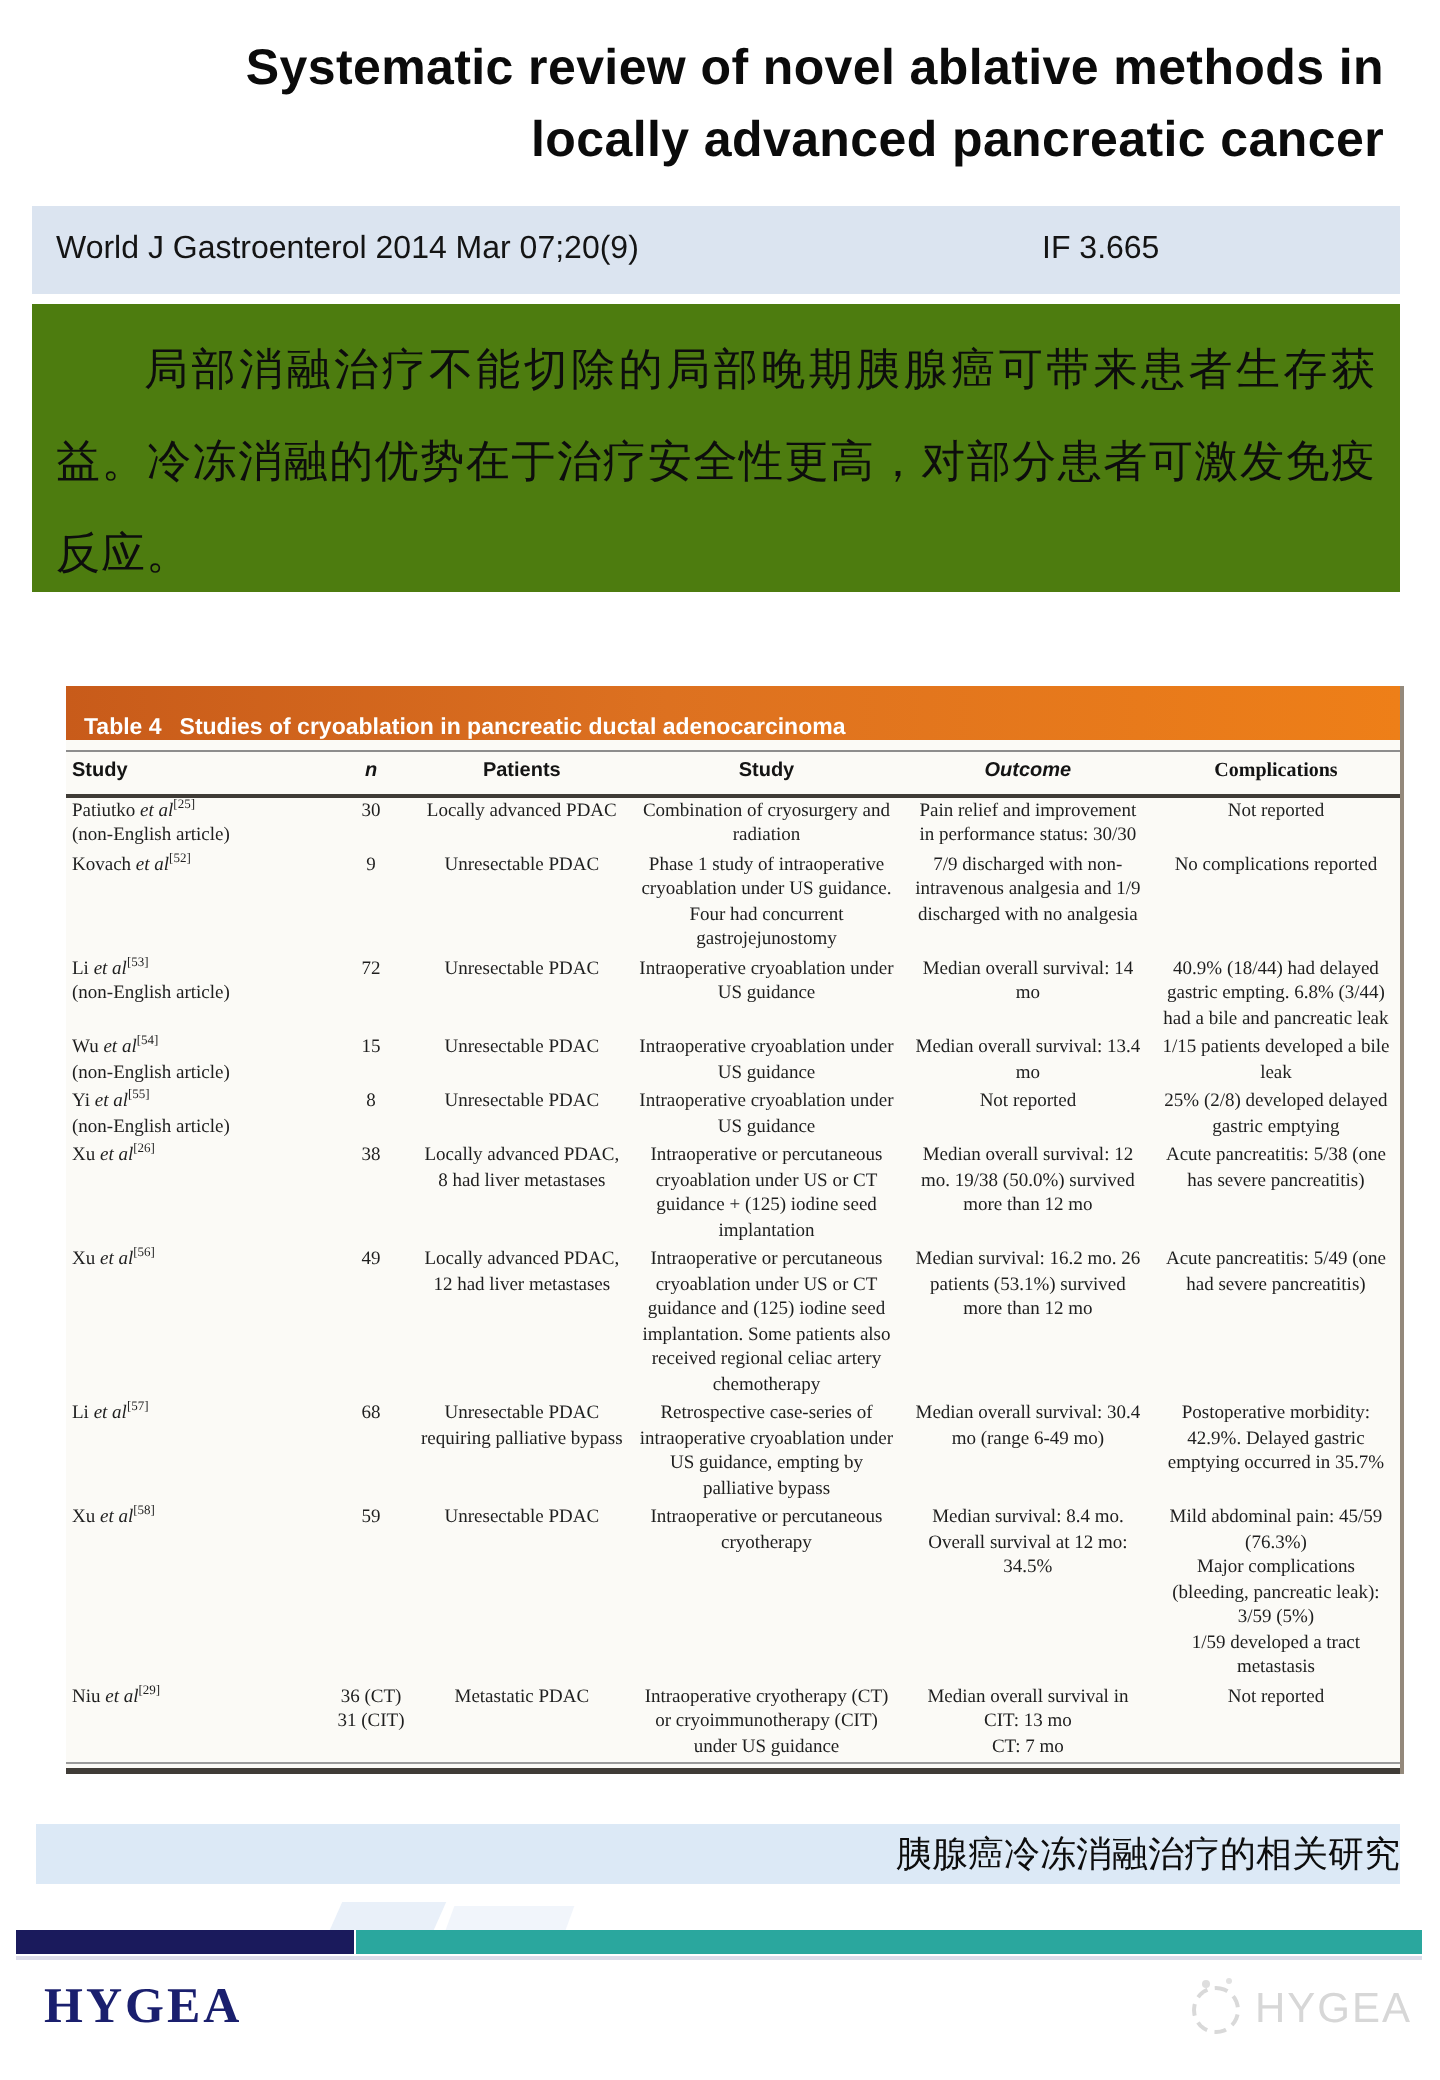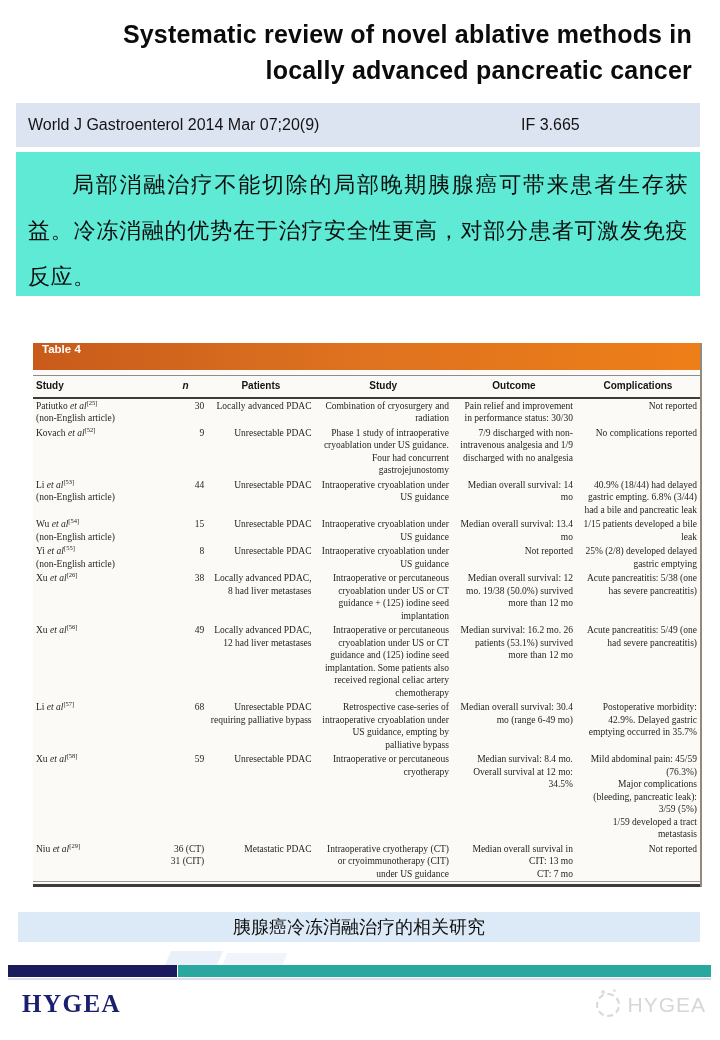--- a/index.html
+++ b/index.html
@@ -13,60 +13,60 @@
     white-space:pre-line;letter-spacing:0.2px;text-align:right;
   }
   .journal-bar{
     position:absolute;left:16px;top:103px;width:684px;height:44px;
     background:#dbe4f0;display:flex;align-items:center;font-size:16px;color:#141414;
   }
   .journal-bar .citation{padding-left:12px;}
   .journal-bar .if{position:absolute;left:505px;}
   .cn-summary{
     position:absolute;left:16px;top:152px;width:660px;height:124px;
-    background:#5eead4;padding:10px 12px;font-size:22px;line-height:46px;
+    background:#4d7c0f;padding:10px 12px;font-size:22px;line-height:46px;
     text-indent:2em;color:#0d0d0d;text-align:justify;letter-spacing:0.5px;
   }
   
   .table-panel{
     position:absolute;left:33px;top:343px;width:667px;
     background:#fbfaf6;border-right:2px solid #94897b;
   }
   .table-titlebar{
-    height:27px;display:flex;align-items:flex-start;gap:9px;
+    height:27px;display:flex;align-items:flex-end;gap:9px;
     background:linear-gradient(90deg,#c85b1a 0%,#dd7120 45%,#ee7f18 100%);
     color:#ffffff;font-size:11.5px;font-weight:bold;padding-left:9px;
     font-family:"Liberation Sans",sans-serif;
   }
   .data-table{
     width:100%;border-collapse:collapse;margin-top:5px;
     font-family:"Liberation Serif",serif;font-size:9.5px;line-height:12.5px;color:#1e1e1e;
   }
   .data-table th{
     font-family:"Liberation Sans",sans-serif;font-size:10px;font-weight:bold;
     border-top:1px solid #8d8d8d;border-bottom:2px solid #3f3b36;
     padding:4px 3px;color:#141414;
   }
   .data-table th:nth-child(1){width:19.5%;text-align:left;}
   .data-table th:nth-child(2){width:6.5%;font-style:italic;}
   .data-table th:nth-child(3){width:16%;}
   .data-table th:nth-child(4){width:20.5%;}
-  .data-table th:nth-child(5){width:18.5%;}
-  .data-table th:nth-child(6){width:18.5%;}
+  .data-table th:nth-child(5){width:18.5%;font-style:italic;}
+  .data-table th:nth-child(6){width:18.5%;font-family:Liberation Serif, serif;}
   .data-table td{
-    vertical-align:top;padding:1px 3px;white-space:pre-line;text-align:right;
+    vertical-align:top;padding:1px 3px;white-space:pre-line;text-align:center;
   }
   .data-table td.c-study{text-align:left;}
   .data-table sup{font-size:6.5px;line-height:0;}
   .rule-thin{border-top:1px solid #9a9a9a;height:2px;}
   .rule-thick{height:3px;background:#3f3b36;}
   
   .caption-bar{
     position:absolute;left:18px;top:912px;width:682px;height:30px;
-    background:#dce9f6;text-align:center;font-size:18px;line-height:30px;color:#0d0d0d;
+    background:#dce9f6;text-align:right;font-size:18px;line-height:30px;color:#0d0d0d;
   }
   .wisp{position:absolute;background:#e3ecf7;opacity:.8;}
   .wisp.w1{left:168px;top:951px;width:52px;height:14px;transform:skewX(-24deg);}
   .wisp.w2{left:225px;top:953px;width:60px;height:12px;transform:skewX(-20deg);opacity:.5;}
   .band-navy{position:absolute;left:8px;top:965px;width:169px;height:12px;background:#1a1a5c;}
   .band-teal{position:absolute;left:178px;top:965px;width:533px;height:12px;background:#2aa79e;}
   .band-underline{position:absolute;left:8px;top:978px;width:703px;height:2px;background:#dcdcea;}
   .brand{
     position:absolute;left:22px;top:990px;
     font-family:"Liberation Serif",serif;font-weight:bold;font-size:25px;
@@ -104,20 +104,21 @@
   <div class="journal-bar">
     <span class="citation">World J Gastroenterol 2014 Mar 07;20(9)</span>
     <span class="if">IF 3.665</span>
   </div>
 
   <div class="cn-summary">局部消融治疗不能切除的局部晚期胰腺癌可带来患者生存获益。冷冻消融的优势在于治疗安全性更高，对部分患者可激发免疫反应。</div>
 
   <div class="table-panel">
     <div class="table-titlebar">
       <span class="tlabel">Table 4</span>
+      <span class="theading">Studies of cryoablation in pancreatic ductal adenocarcinoma</span>
     </div>
     <table class="data-table">
       <thead>
         <tr id="theadrow">
             <th>Study</th>
             <th>n</th>
             <th>Patients</th>
             <th>Study</th>
             <th>Outcome</th>
             <th>Complications</th>
@@ -135,21 +136,21 @@
           <tr>
             <td class="c-study"><span>Kovach </span><em>et al</em><sup>[52]</sup></td>
             <td class="c-n">9</td>
             <td class="c-pat">Unresectable PDAC</td>
             <td class="c-des">Phase 1 study of intraoperative cryoablation under US guidance. Four had concurrent gastrojejunostomy</td>
             <td class="c-out">7/9 discharged with non-intravenous analgesia and 1/9 discharged with no analgesia</td>
             <td class="c-comp">No complications reported</td>
           </tr>
           <tr>
             <td class="c-study"><span>Li </span><em>et al</em><sup>[53]</sup><div>(non-English article)</div></td>
-            <td class="c-n">44</td>
+            <td class="c-n">72</td>
             <td class="c-pat">Unresectable PDAC</td>
             <td class="c-des">Intraoperative cryoablation under US guidance</td>
             <td class="c-out">Median overall survival: 14 mo</td>
             <td class="c-comp">40.9% (18/44) had delayed gastric empting. 6.8% (3/44) had a bile and pancreatic leak</td>
           </tr>
           <tr>
             <td class="c-study"><span>Wu </span><em>et al</em><sup>[54]</sup><div>(non-English article)</div></td>
             <td class="c-n">15</td>
             <td class="c-pat">Unresectable PDAC</td>
             <td class="c-des">Intraoperative cryoablation under US guidance</td>

